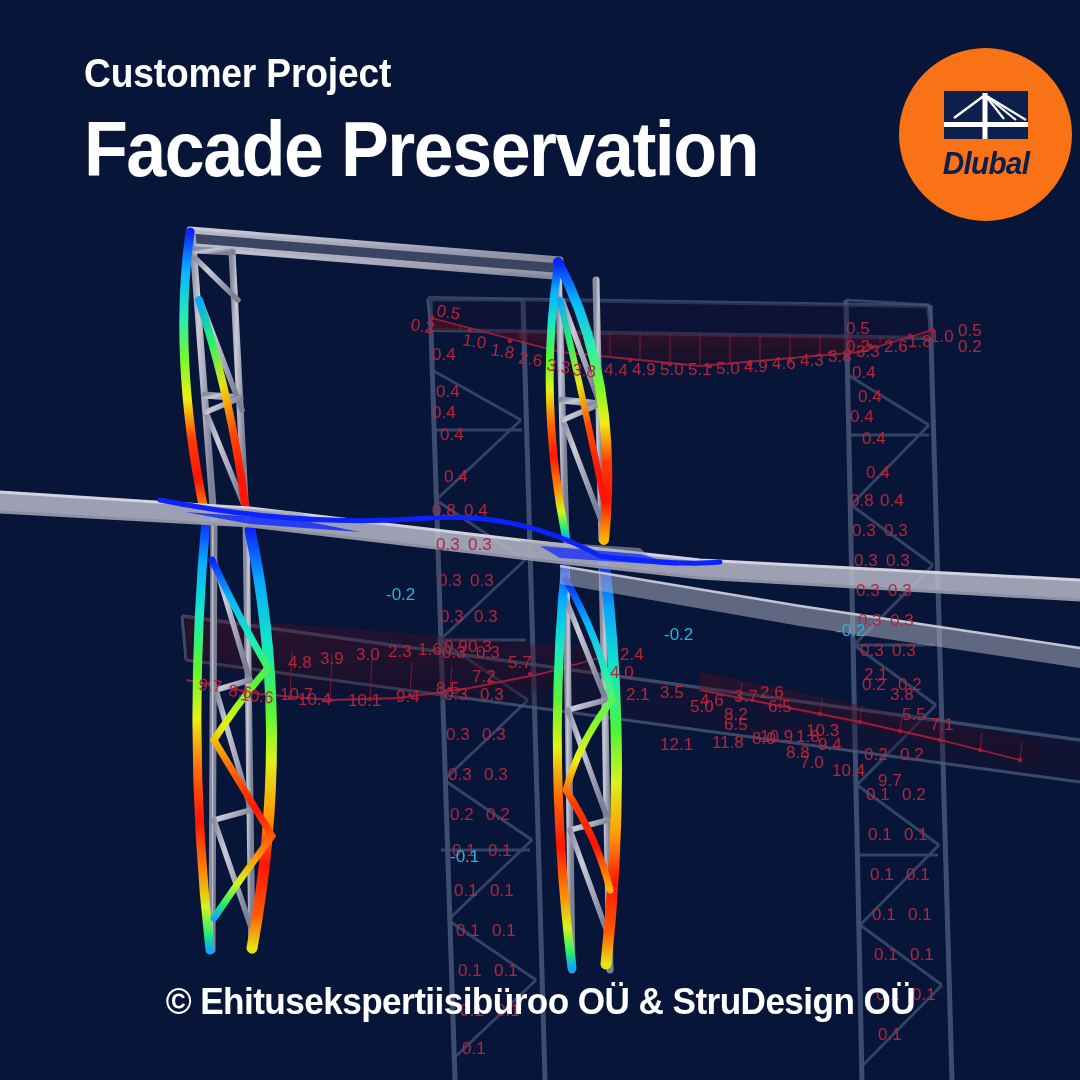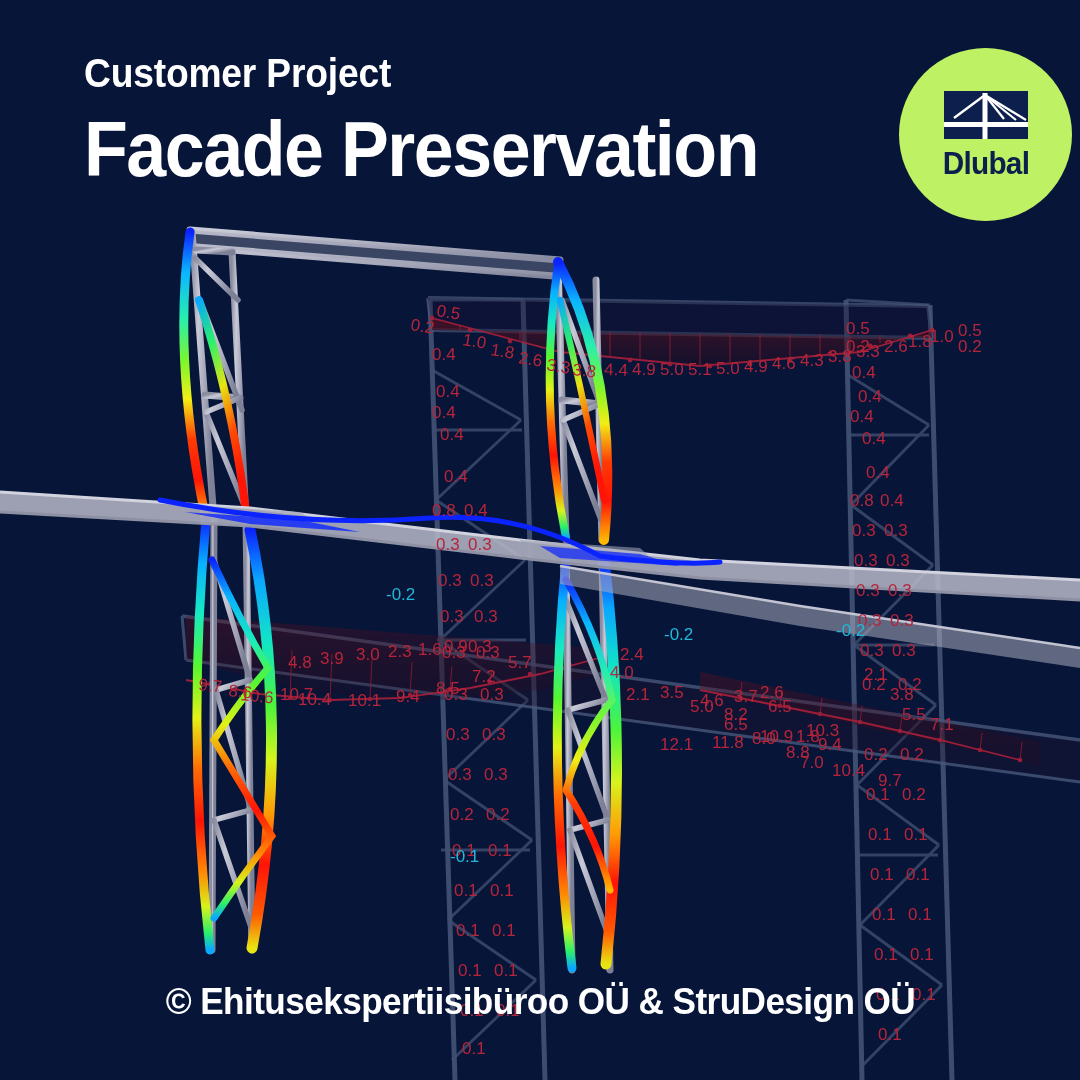--- a/index.html
+++ b/index.html
@@ -23,22 +23,22 @@
          transform:scaleX(.92);transform-origin:left center;white-space:nowrap;}
 
   
   #credit{position:absolute;left:0;right:0;top:983px;z-index:40;text-align:center;
           color:#ffffff;font-size:37px;font-weight:700;letter-spacing:-0.6px;line-height:1;
           white-space:nowrap;}
   #credit span{display:inline-block;transform:scaleX(.95);transform-origin:center;}
 
   
   #logo{position:absolute;left:899px;top:48px;width:173px;height:173px;border-radius:50%;
-        background:#bef264;z-index:50;
-        display:flex;flex-direction:column;align-items:center;justify-content:center;}
+        background:#f97316;z-index:50;
+        display:flex;flex-direction:column;align-items:center;justify-content:center;font-style:italic;}
   #logo-mark{width:84px;height:52px;position:relative;}
   #logo-word{margin-top:5px;font-size:31px;font-weight:700;color:#0d1f4c;letter-spacing:-0.8px;
              line-height:1;transform:scaleX(.96);}
 </style>
 </head>
 <body>
 
 <div id="stage">
 
   <div id="model">

